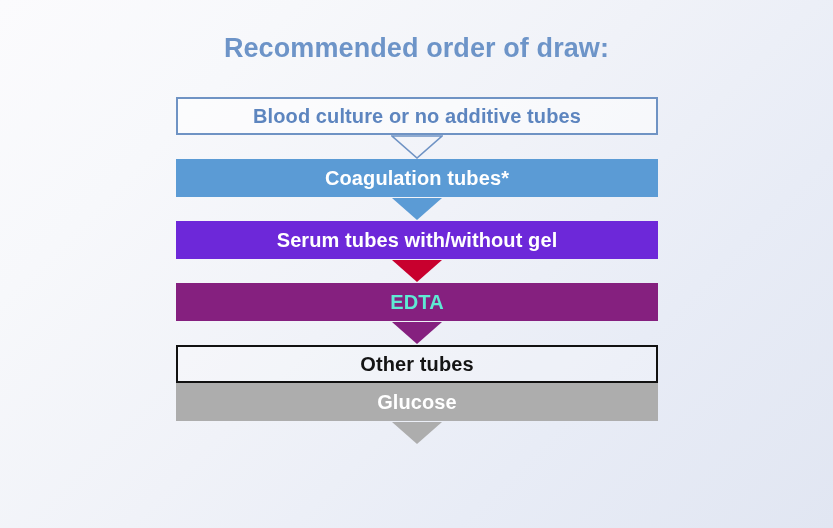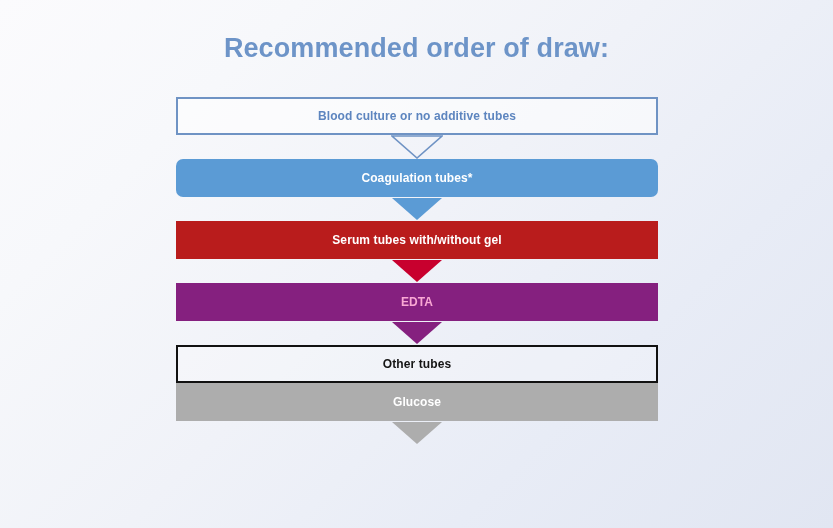--- a/index.html
+++ b/index.html
@@ -57,21 +57,21 @@
   }
 
   .bar {
     position: relative;
     width: 482px;
     height: 38px;
     box-sizing: border-box;
     display: flex;
     align-items: center;
     justify-content: center;
-    font-size: 12px;
+    font-size: 20px;
     font-weight: bold;
     letter-spacing: 0.1px;
     white-space: nowrap;
   }
 
   
   .bar.outline-blue {
     background: rgba(255,255,255,0.55);
     border: 2px solid #6f93c4;
     color: #5d85bf;
@@ -122,45 +122,45 @@
         </div>
         <div class="arrow-wrap">
           <div class="arrow">
             <svg viewBox="0 0 52 24">
               <polygon points="1,1 51,1 26,23" fill="none" stroke="#6f93c4" stroke-width="1.6"></polygon>
             </svg>
           </div>
         </div>
       </div>
       <div class="step">
-        <div class="bar solid" style="background: rgb(91, 155, 213); color: rgb(255, 255, 255); border-radius: 7px;">
+        <div class="bar solid" style="background: rgb(91, 155, 213); color: rgb(255, 255, 255);">
           <span>Coagulation tubes*</span>
         </div>
         <div class="arrow-wrap">
           <div class="arrow">
             <svg viewBox="0 0 52 24">
               <polygon points="1,1 51,1 26,23" fill="#5b9bd5" stroke="none"></polygon>
             </svg>
           </div>
         </div>
       </div>
       <div class="step">
-        <div class="bar solid" style="background: #b91c1c; color: rgb(255, 255, 255);">
+        <div class="bar solid" style="background: #6d28d9; color: rgb(255, 255, 255);">
           <span>Serum tubes with/without gel</span>
         </div>
         <div class="arrow-wrap">
           <div class="arrow">
             <svg viewBox="0 0 52 24">
               <polygon points="1,1 51,1 26,23" fill="#c8002e" stroke="none"></polygon>
             </svg>
           </div>
         </div>
       </div>
       <div class="step">
-        <div class="bar solid" style="background: rgb(133, 32, 127); color: #f9a8d4;">
+        <div class="bar solid" style="background: rgb(133, 32, 127); color: #5eead4;">
           <span>EDTA</span>
         </div>
         <div class="arrow-wrap">
           <div class="arrow">
             <svg viewBox="0 0 52 24">
               <polygon points="1,1 51,1 26,23" fill="#85207f" stroke="none"></polygon>
             </svg>
           </div>
         </div>
       </div>

